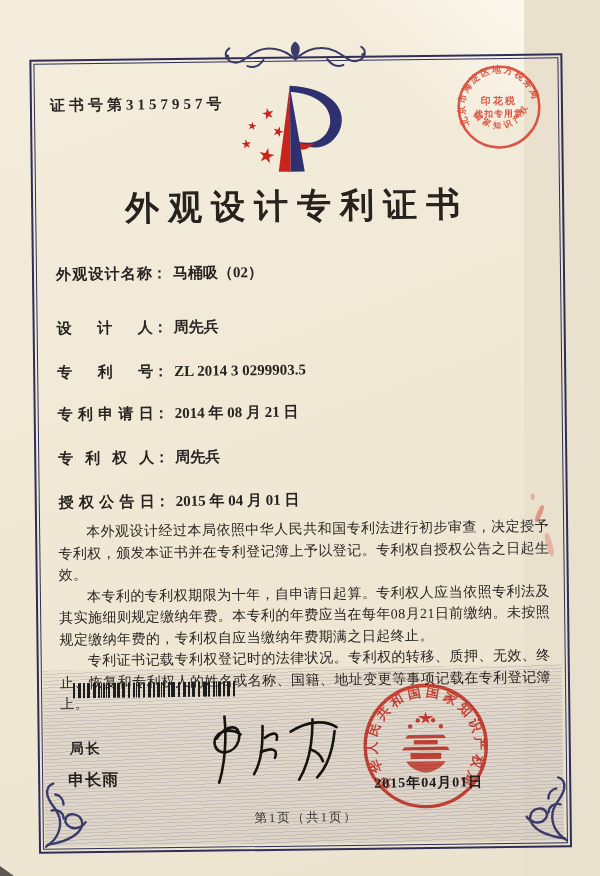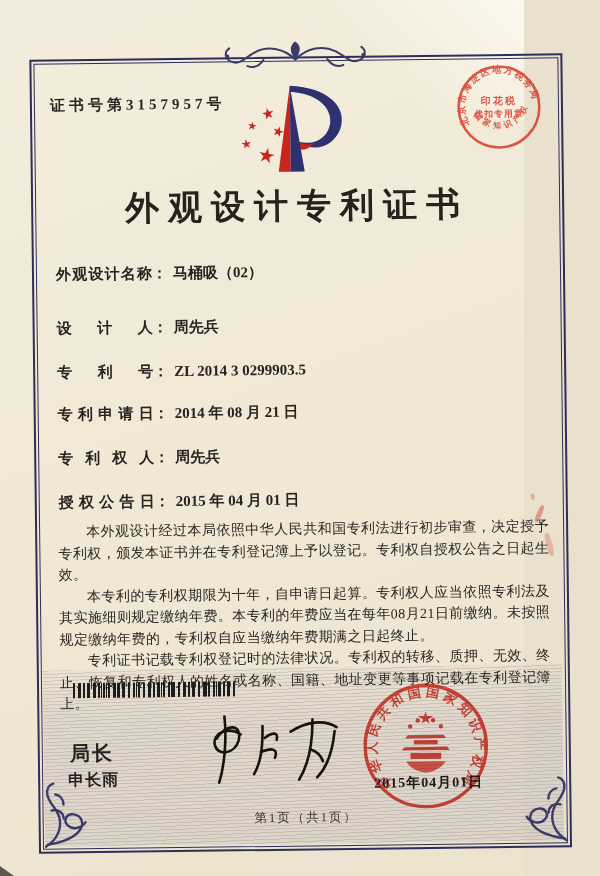--- a/index.html
+++ b/index.html
@@ -32,21 +32,21 @@
   .fcolon{display:inline-block;margin-right:6px;}
   .r1{top:263px}.r2{top:317px}.r3{top:361px}.r4{top:403px}.r5{top:447px}.r6{top:491px}
   .bodytext{position:absolute;left:57px;top:519px;width:491px;font-size:14px;
         line-height:21.5px;color:#2b2723;text-align:justify;letter-spacing:.4px;}
   .bodytext p{margin:0;text-indent:2em;}
   .barcode{position:absolute;left:70px;top:681px;width:162px;height:15px;
         background-image:
           repeating-linear-gradient(90deg,#1d1d1d 0 2px,rgba(0,0,0,0) 2px 5px),
           repeating-linear-gradient(90deg,#1d1d1d 0 1px,rgba(0,0,0,0) 1px 7px),
           repeating-linear-gradient(90deg,#1d1d1d 0 1px,rgba(0,0,0,0) 1px 11px);}
-  .director-title{position:absolute;left:66px;top:738px;font-size:20px;font-weight:bold;
+  .director-title{position:absolute;left:66px;top:738px;font-size:14px;font-weight:bold;
         color:#242220;font-family:"Liberation Sans",sans-serif;letter-spacing:2px;text-align:right;}
   .director-name{position:absolute;left:64px;top:768px;font-size:16px;font-weight:bold;
         color:#242220;font-family:Liberation Sans, sans-serif;letter-spacing:1px;}
   .signature{position:absolute;left:183px;top:710px;}
   .tax-stamp{position:absolute;left:459px;top:66px;opacity:.88;}
   .office-seal{position:absolute;left:358px;top:684px;opacity:.92;mix-blend-mode:multiply;}
   .seal-date{position:absolute;left:352px;top:776px;width:145px;text-align:center;
         font-size:14px;font-weight:bold;color:#1c1a18;letter-spacing:1px;}
   .footer{position:absolute;left:35px;top:810px;width:533px;text-align:center;
         font-size:12.5px;color:#37332e;letter-spacing:2px;}

